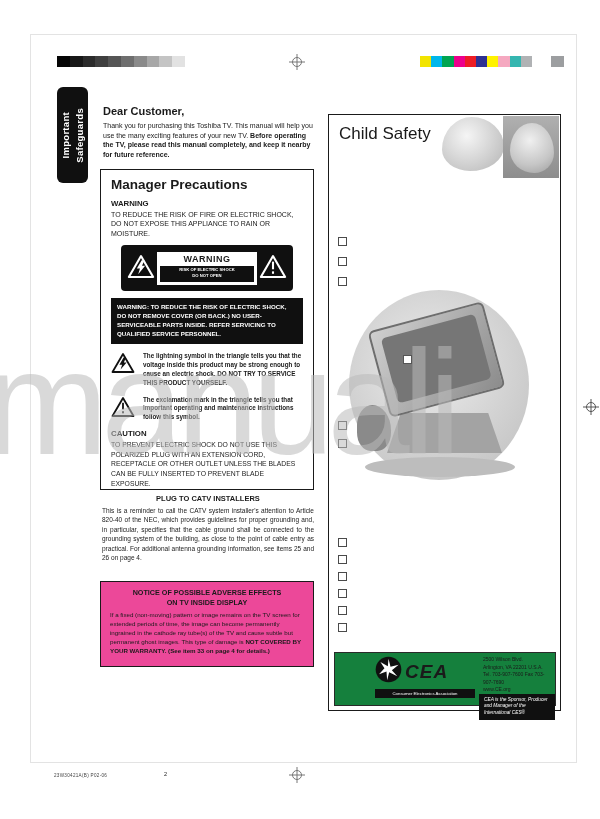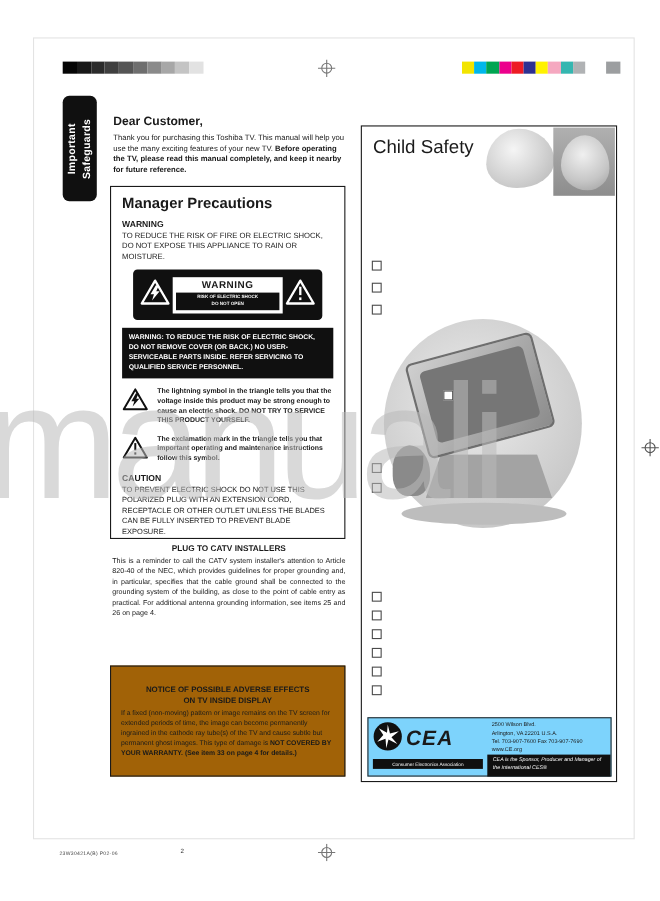--- a/index.html
+++ b/index.html
@@ -47,21 +47,21 @@
   .note-row .txt{font-size:6.3px;font-weight:bold;line-height:1.4;width:160px;}
   .caution-txt{font-size:6.8px;line-height:1.42;margin-top:2px;}
 
   
   .catv{left:102px;top:494px;width:212px;}
   .catv h3{margin:0;font-size:7.5px;text-align:center;}
   .catv p{margin:3px 0 0;font-size:6.5px;line-height:1.45;text-align:justify;}
 
   
   .notice-box{left:100px;top:581px;width:214px;min-height:86px;border:1.3px solid #1a1a1a;
-              box-sizing:border-box;padding:16px 9px;background:#a16207;margin-top:24px;}
+              box-sizing:border-box;padding:6px 9px;background:#ec4899;}
   .notice-box h3{margin:0;font-size:7.2px;text-align:center;line-height:1.35;}
   .notice-box p{margin:4px 0 0;font-size:6.2px;line-height:1.42;}
 
   
   .right-box{left:328px;top:114px;width:233px;height:597px;border:1.3px solid #1a1a1a;
              box-sizing:border-box;background:#fff;}
   .cs-title{left:10px;top:9px;font-size:17px;font-weight:normal;}
   .baby-a{right:56px;top:2px;width:62px;height:54px;
           background:radial-gradient(circle at 40% 35%, #f5f5f5 0%, #d8d8d8 45%, #b3b3b3 100%);
           border-radius:48% 52% 55% 45%/60% 55% 45% 40%;}
@@ -78,21 +78,21 @@
   .illus .tv{left:40px;top:30px;width:115px;height:85px;transform:rotate(-15deg);
              background:linear-gradient(135deg,#cfcfcf,#8c8c8c);border:2px solid #6e6e6e;border-radius:6px;}
   .illus .screen{position:absolute;left:9px;top:8px;right:9px;bottom:10px;background:#767676;border-radius:5px;}
   .illus .stand{left:50px;top:128px;width:115px;height:40px;background:#a3a3a3;
                 clip-path:polygon(12% 0,88% 0,100% 100%,0 100%);}
   .illus .child{left:20px;top:120px;width:34px;height:46px;background:#8a8a8a;
                 border-radius:45% 55% 40% 40%;}
   .illus-marker{left:66px;top:70px;width:7px;height:7px;background:#fff;border:1px solid #555;}
 
   
-  .cea-box{left:5px;right:4px;bottom:4px;height:52px;border:1px solid #2a2a2a;display:flex;background:#7dd3fc;}
+  .cea-box{left:5px;right:4px;bottom:4px;height:52px;border:1px solid #2a2a2a;display:flex;background:#15803d;padding-left:36px;}
   .cea-left{width:108px;padding:3px 4px 0;box-sizing:border-box;display:flex;flex-direction:column;}
   .cea-logo-row{display:flex;align-items:center;gap:3px;}
   .cea-acronym{font-size:19px;font-weight:bold;font-style:italic;letter-spacing:1px;}
   .cea-bar{background:#101010;color:#fff;font-size:4.3px;text-align:center;padding:2px 0;margin-top:2px;}
   .cea-right{flex:1;display:flex;flex-direction:column;font-size:5px;}
   .cea-addr{padding:3px 4px 0;line-height:1.5;}
   .cea-tagline{background:#101010;color:#fff;font-size:4.8px;font-style:italic;line-height:1.45;
                padding:3px 5px;margin-top:auto;}
 
   

